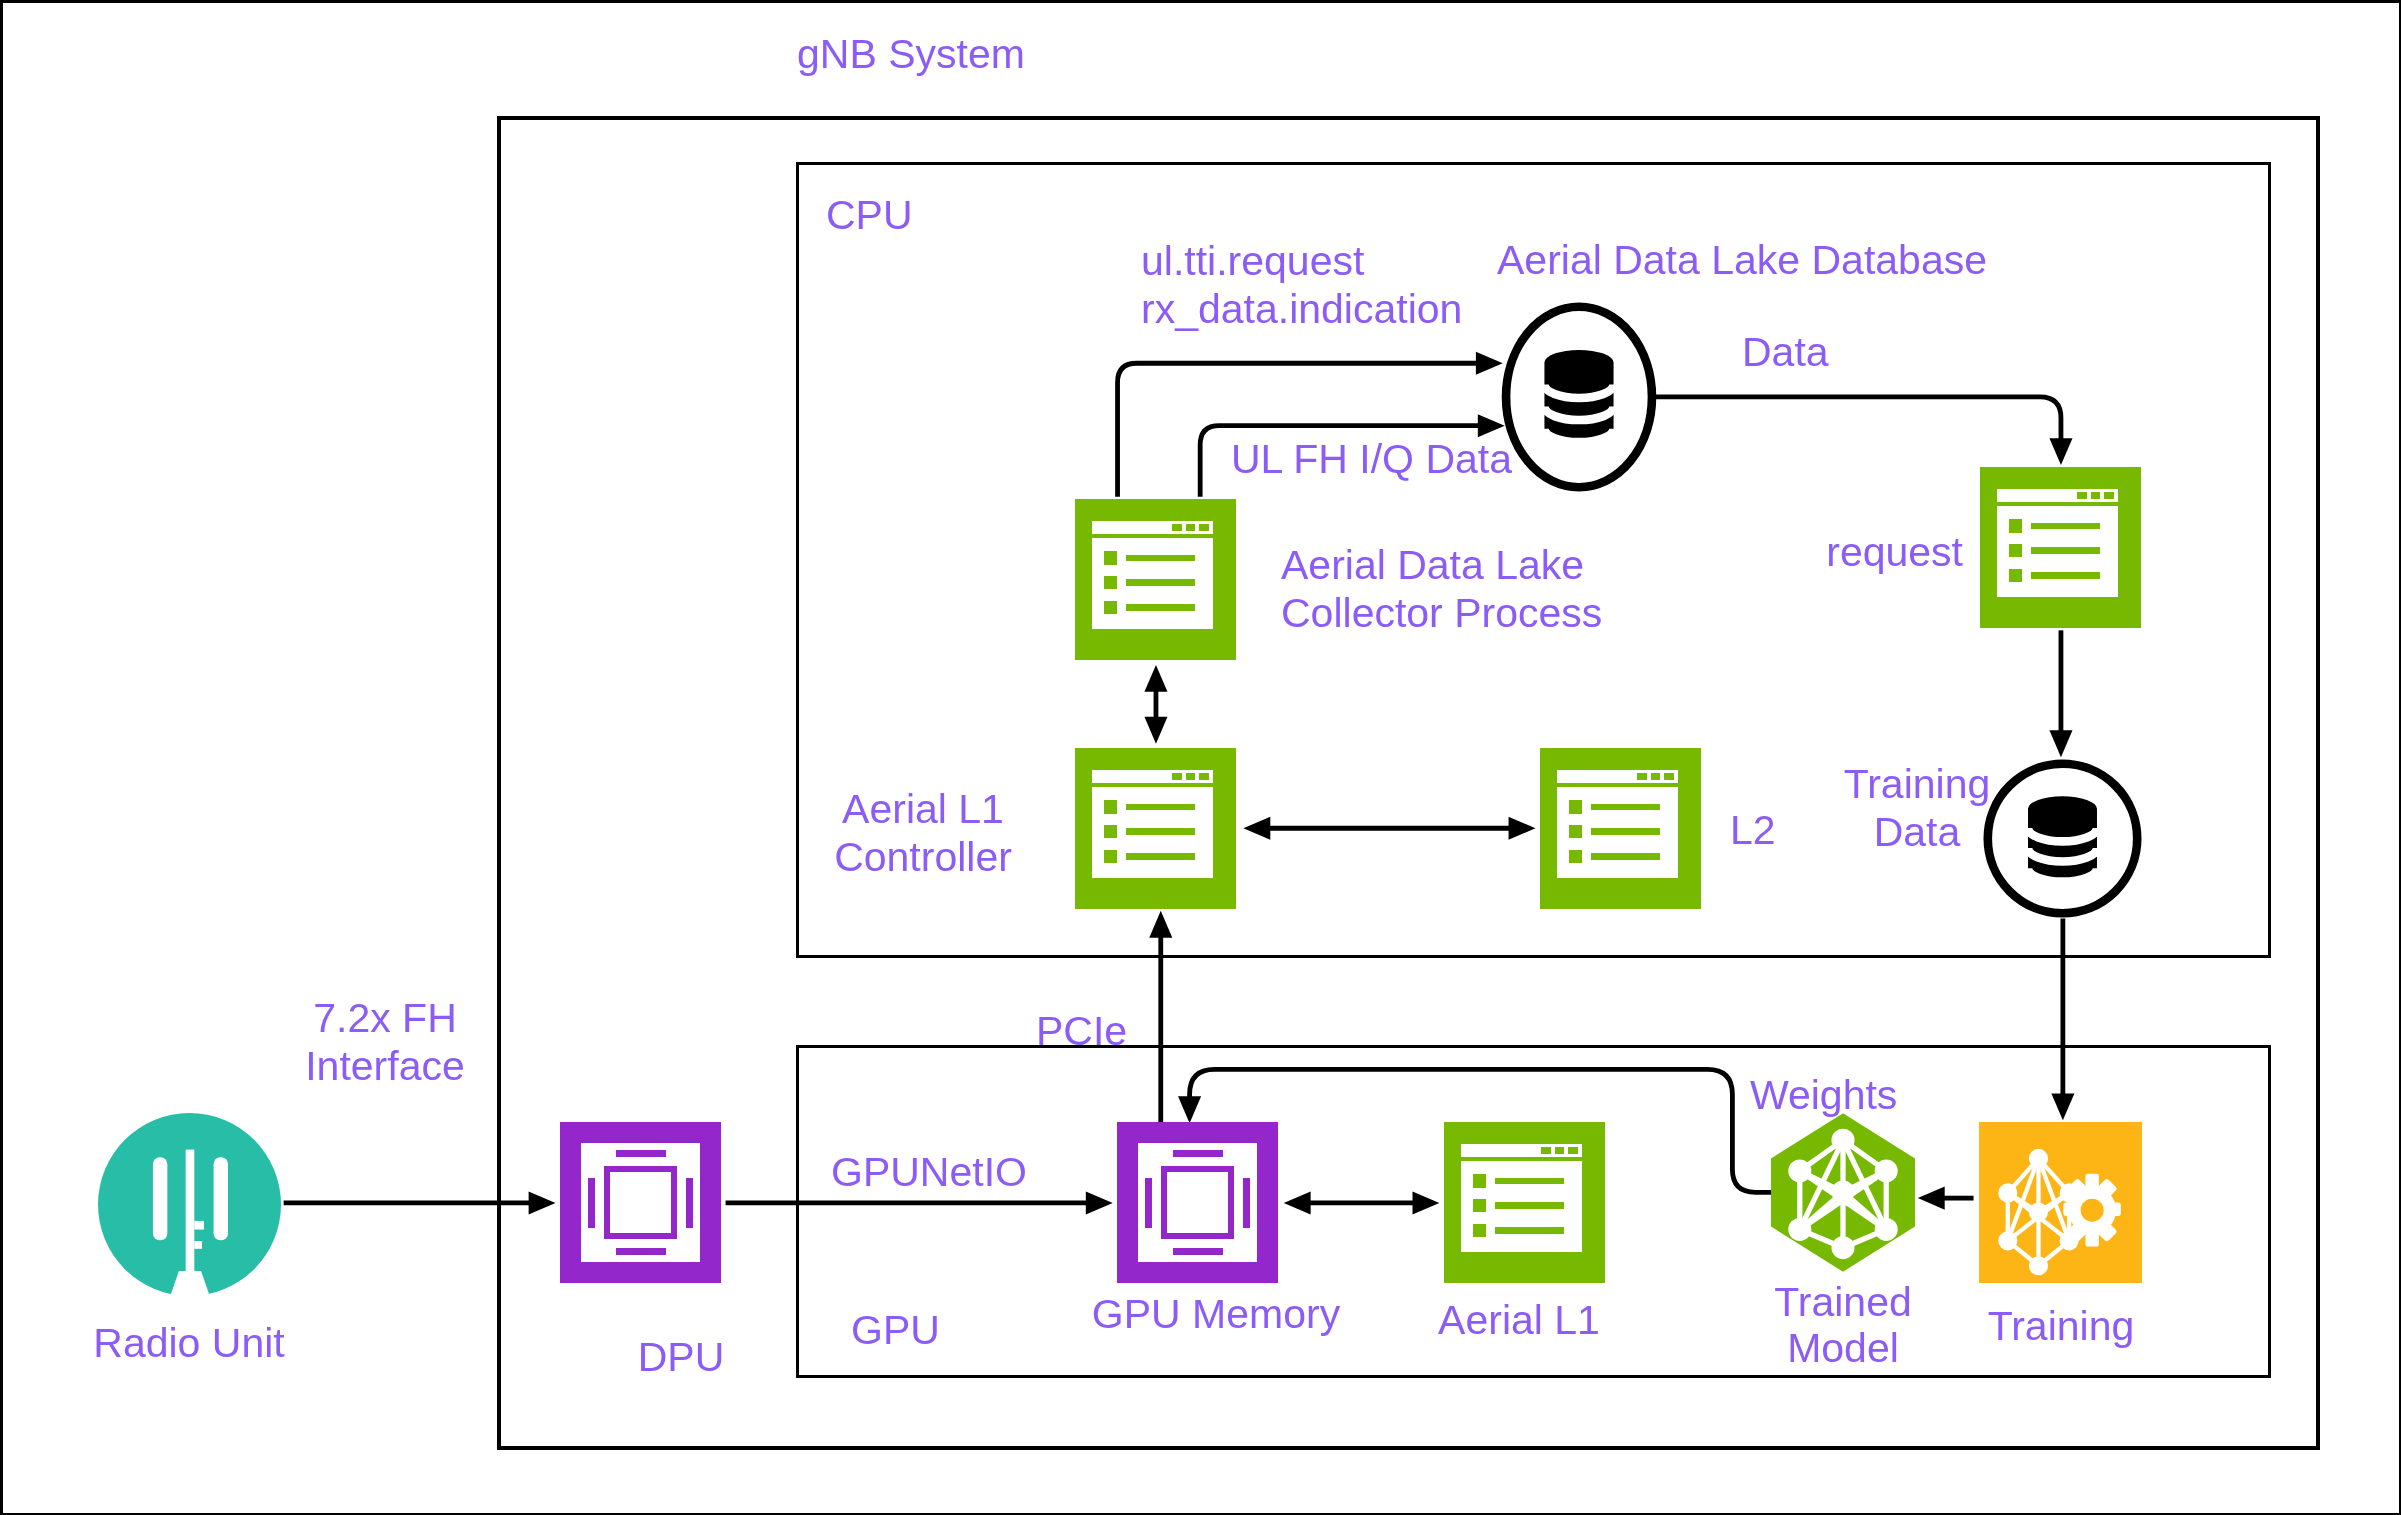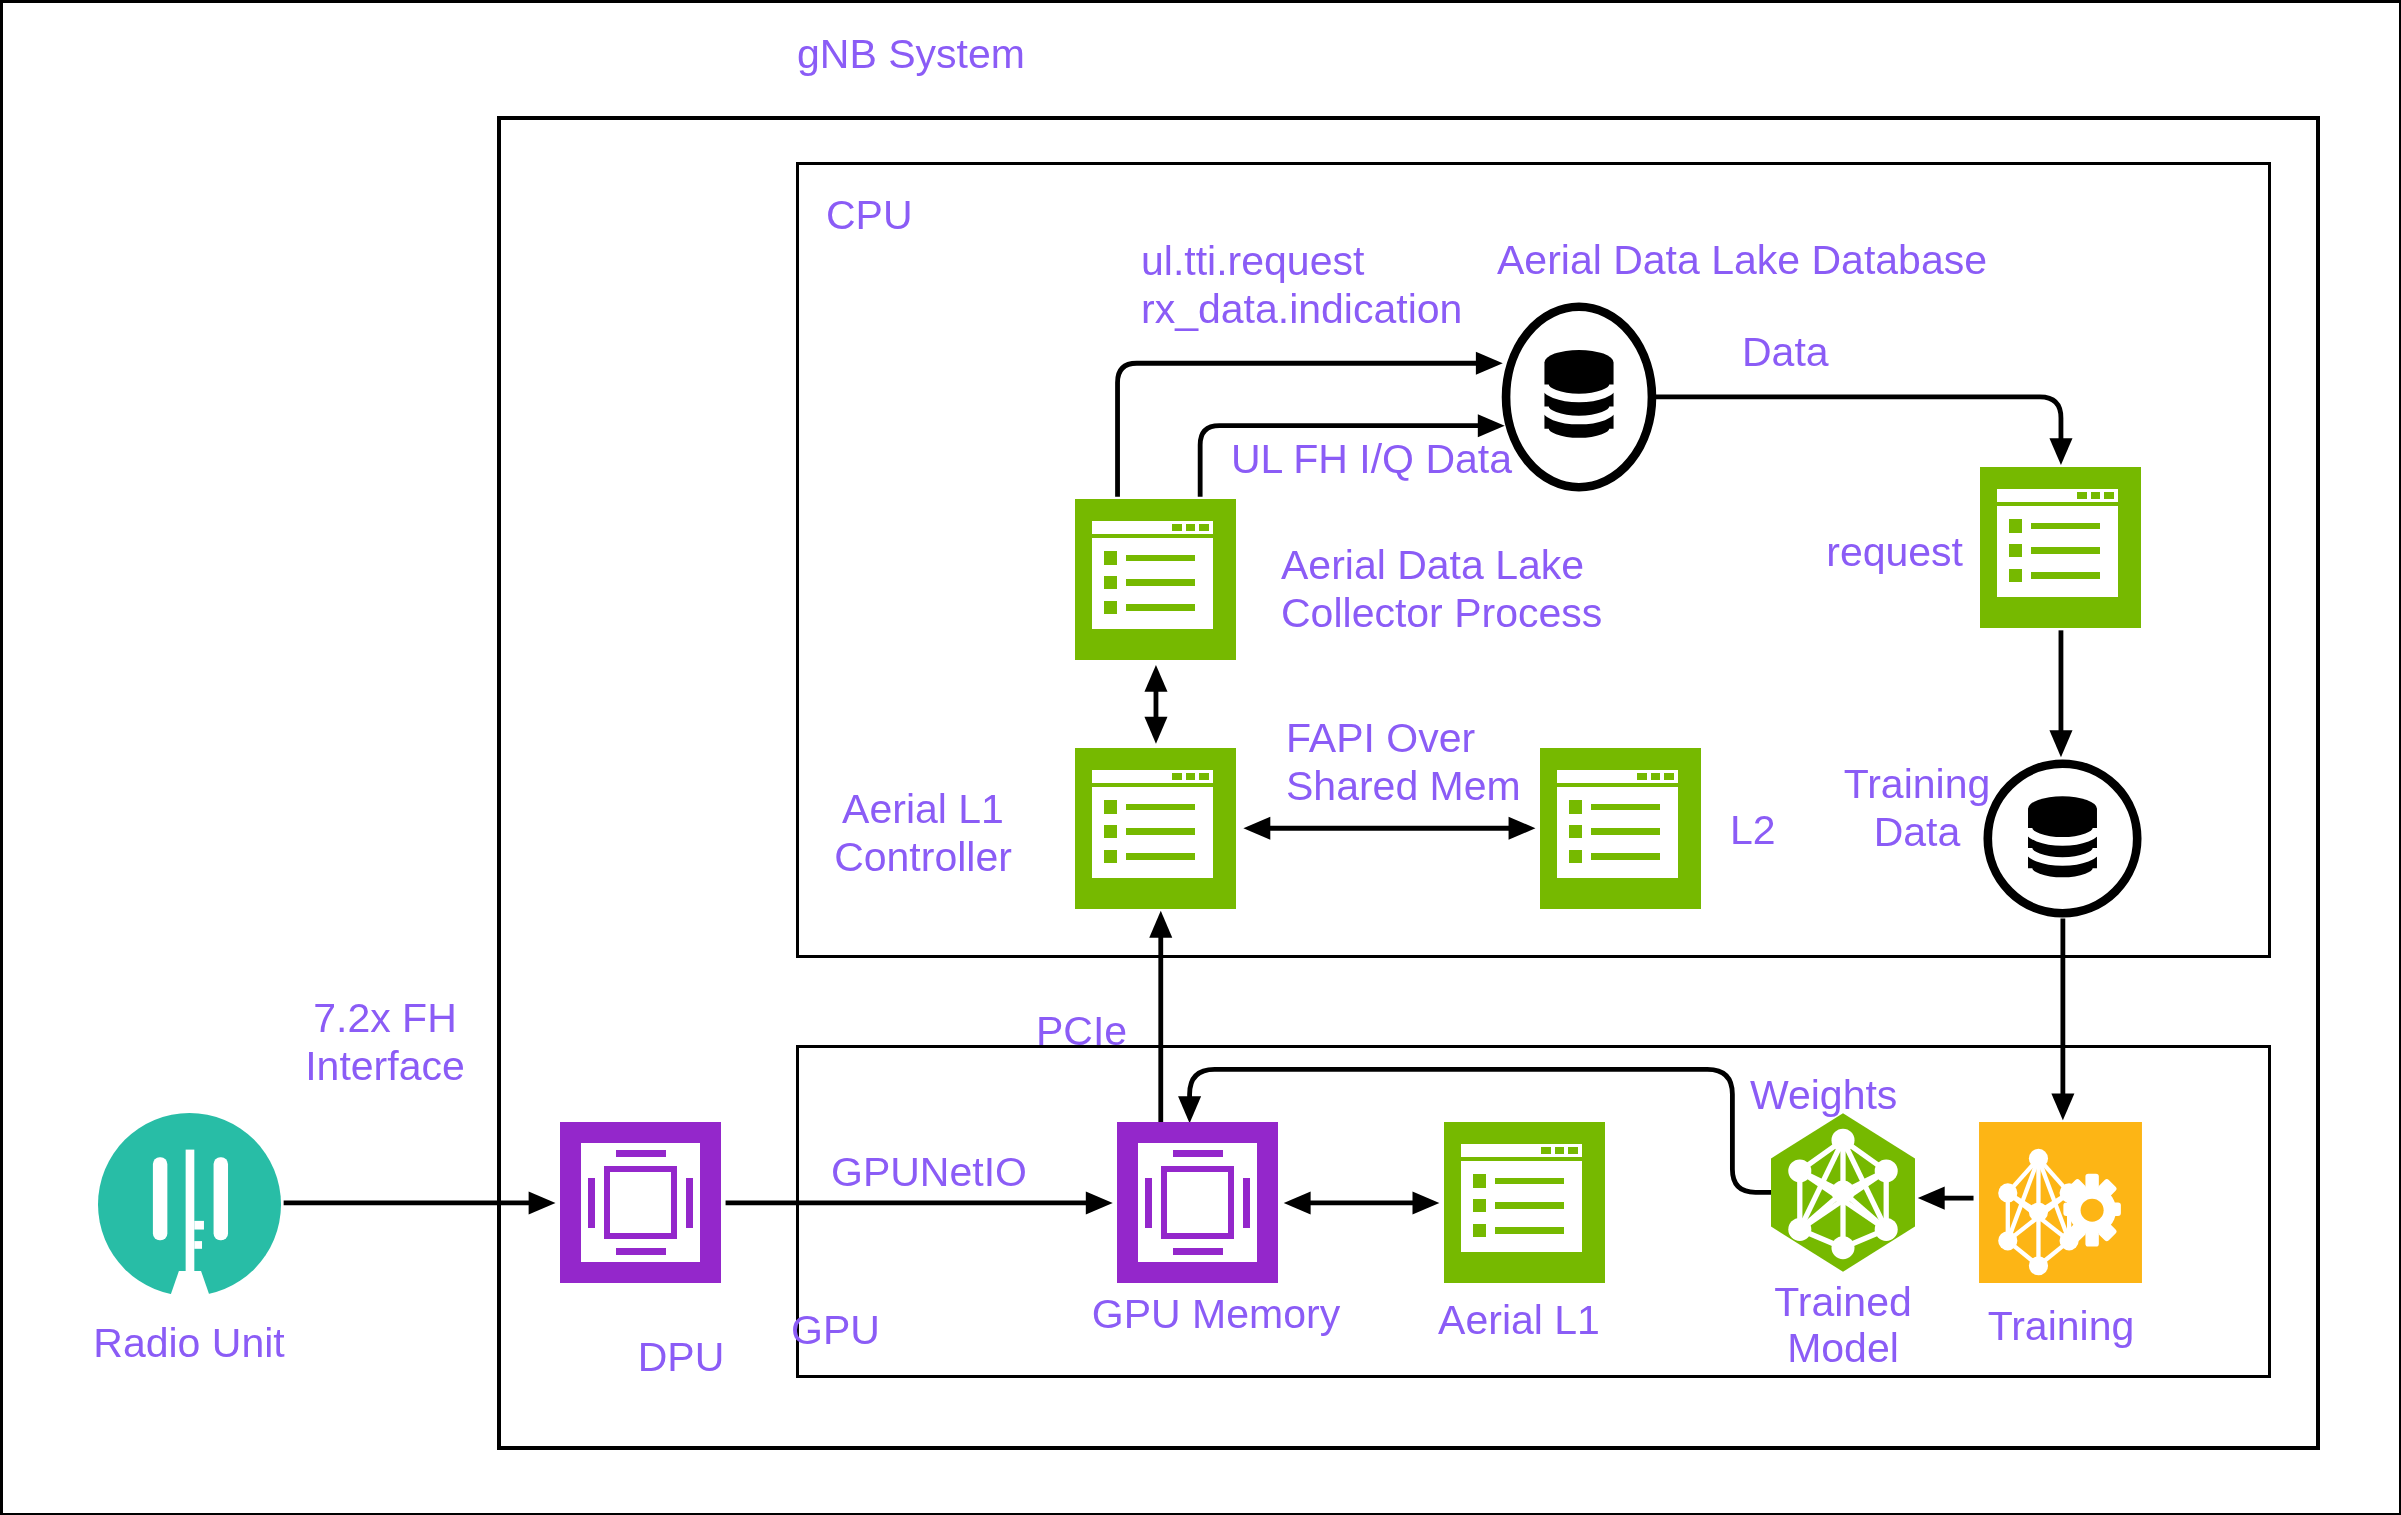--- a/index.html
+++ b/index.html
@@ -75,21 +75,21 @@
       <path d="M 1160 514 L 1160 395 Q 1160 375 1180 375 L 1534 375" marker-end="url(#ah)"></path>
       <path d="M 1246 514 L 1246 460 Q 1246 440 1266 440 L 1536 440" marker-end="url(#ah)"></path>
       <path d="M 1720 410 L 2120 410 Q 2142 410 2142 432 L 2142 454" marker-end="url(#ah)"></path>
       <path d="M 2142 653 V 758" marker-end="url(#ah)"></path>
       <path d="M 2144 953 V 1136" marker-end="url(#ah)"></path>
     </g>
   </svg>
 
   <div class="lbl" style="left:794px;top:27px;">gNB System</div>
   <div class="lbl" style="left:823px;top:188px;">CPU</div>
-  <div class="lbl" style="left:788px;top:1303px;">GPU</div>
+  <div class="lbl" style="left:848px;top:1303px;">GPU</div>
 
   <div class="window-icon icon-abs" style="left:1072px;top:496px;">
       <div class="win-bar">
         <i></i>
         <i></i>
         <i></i>
       </div>
       <div class="win-body">
         <div class="win-row" style="top:13.4px;">
           <span class="bullet"></span>
@@ -320,21 +320,19 @@
 Collector Process</div>
   <div class="lbl right" style="left:1720px;top:525px;width:240px;">request</div>
   <div class="lbl center" style="left:1770px;top:757px;width:288px;">Training
 Data</div>
 
   <div class="lbl center" style="left:238px;top:991px;width:288px;">7.2x FH
 Interface</div>
   <div class="lbl" style="left:828px;top:1145px;">GPUNetIO</div>
   <div class="lbl" style="left:1033px;top:1004px;">PCIe</div>
   <div class="lbl" style="left:1747px;top:1068px;">Weights</div>
-  <div class="lbl" style="left:1283px;top:711px;">FAPI Over
-Shared Mem</div>
   <div class="lbl" style="left:1138px;top:234px;">ul.tti.request
 rx_data.indication</div>
   <div class="lbl" style="left:1228px;top:432px;">UL FH I/Q Data</div>
   <div class="lbl" style="left:1739px;top:325px;">Data</div>
 
 </div>
 
 
 </body></html>

